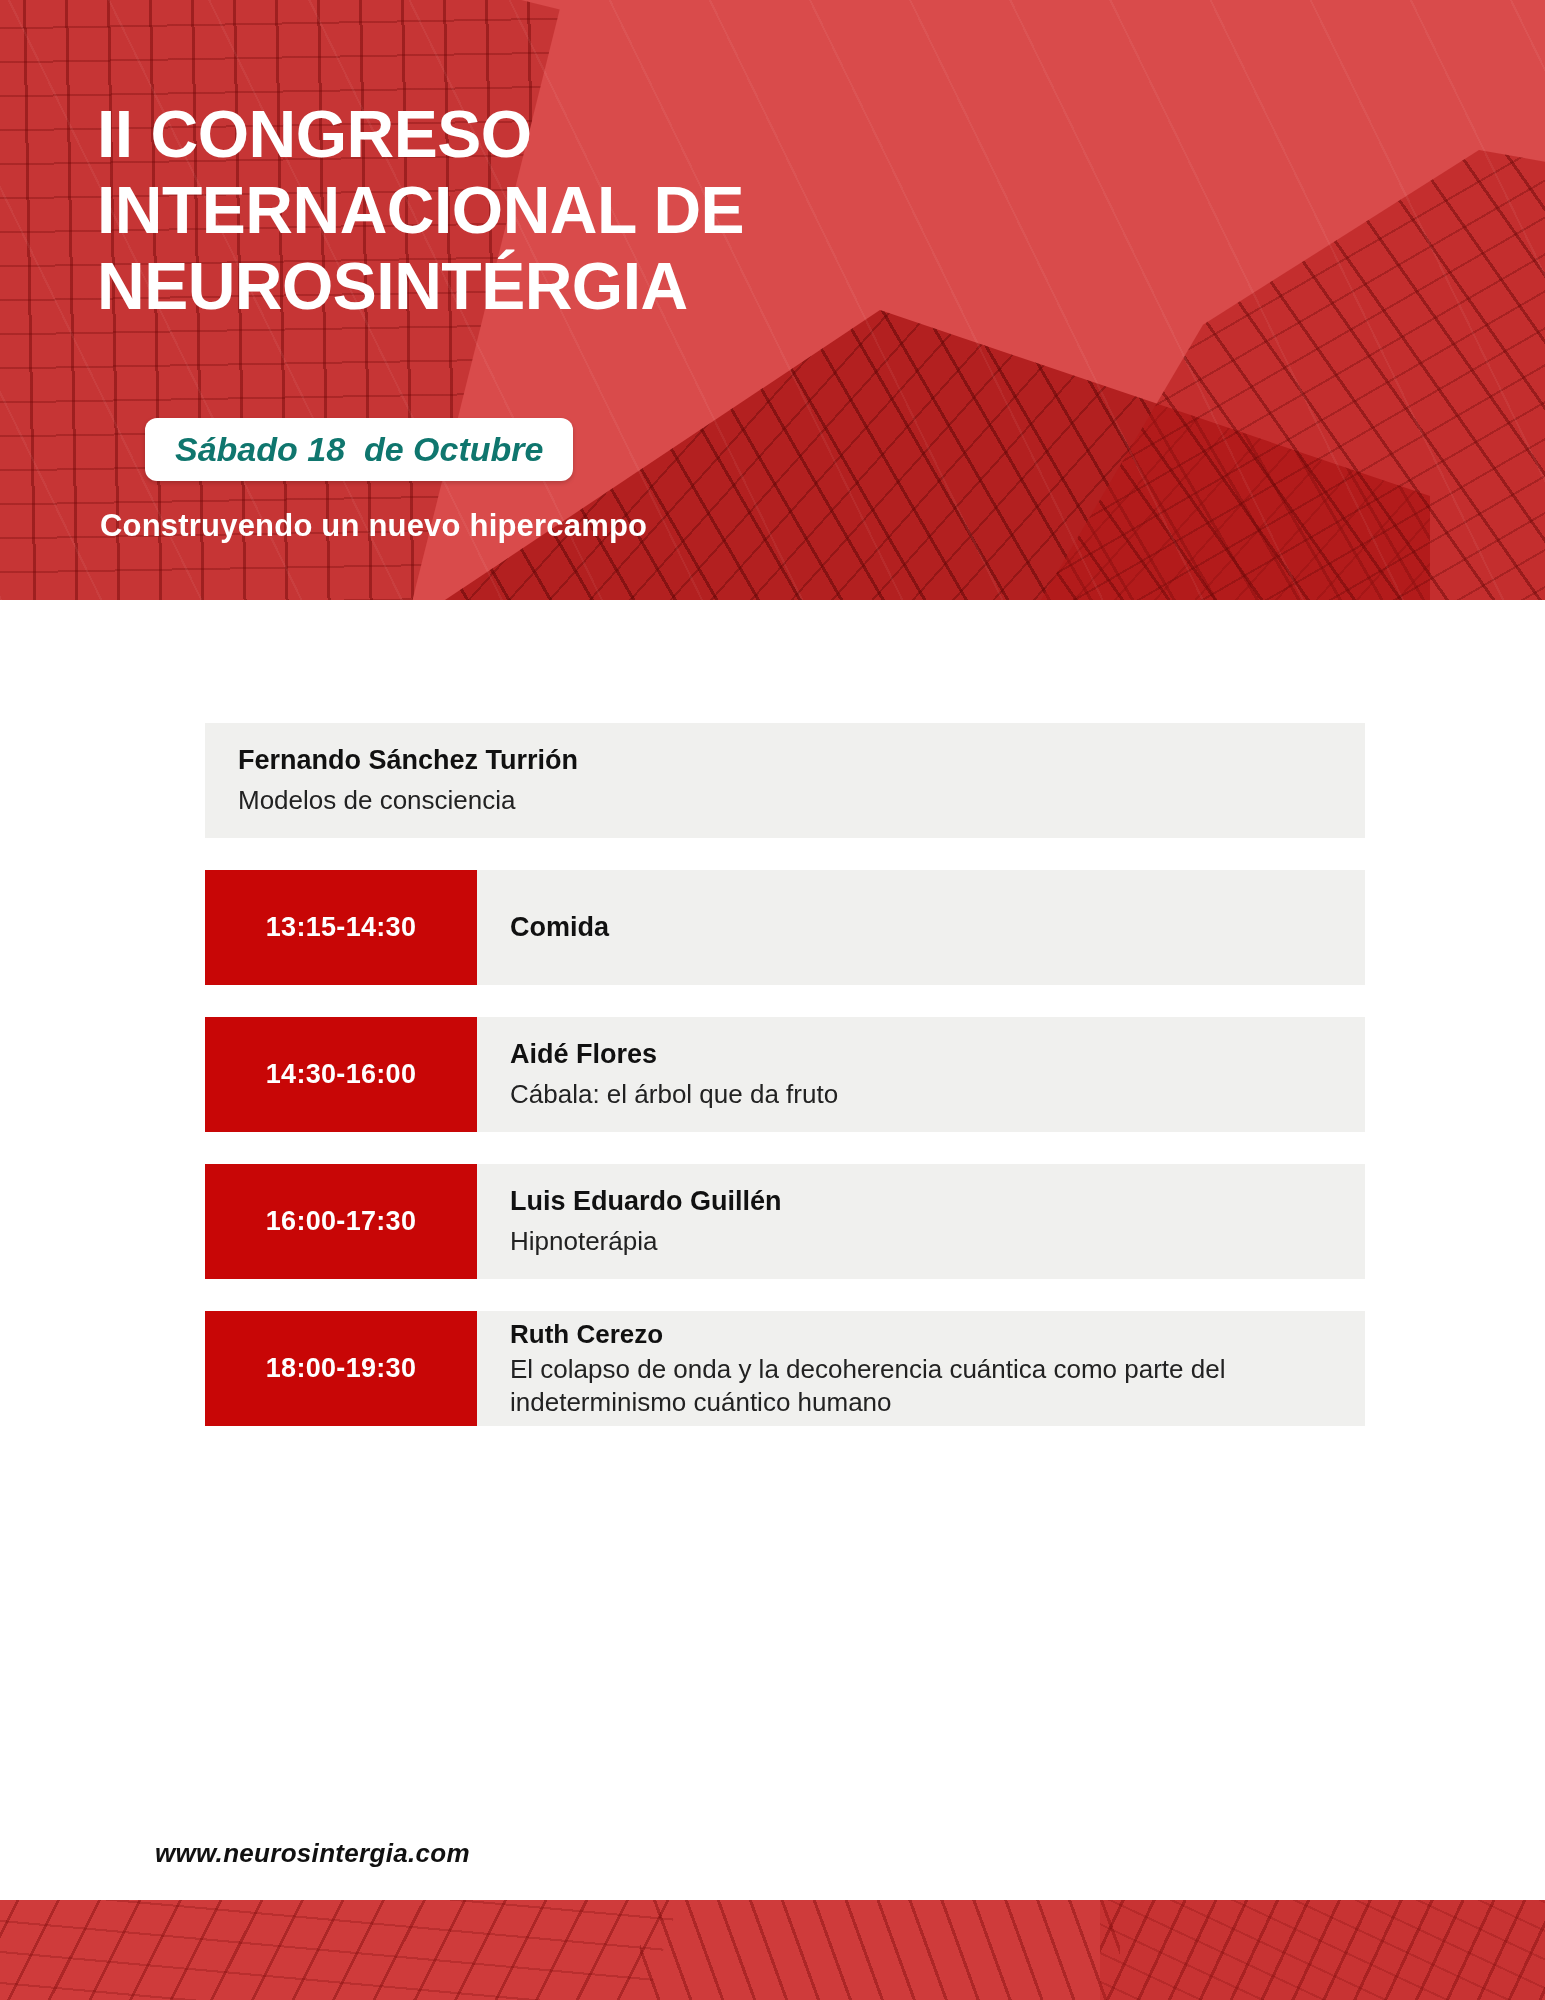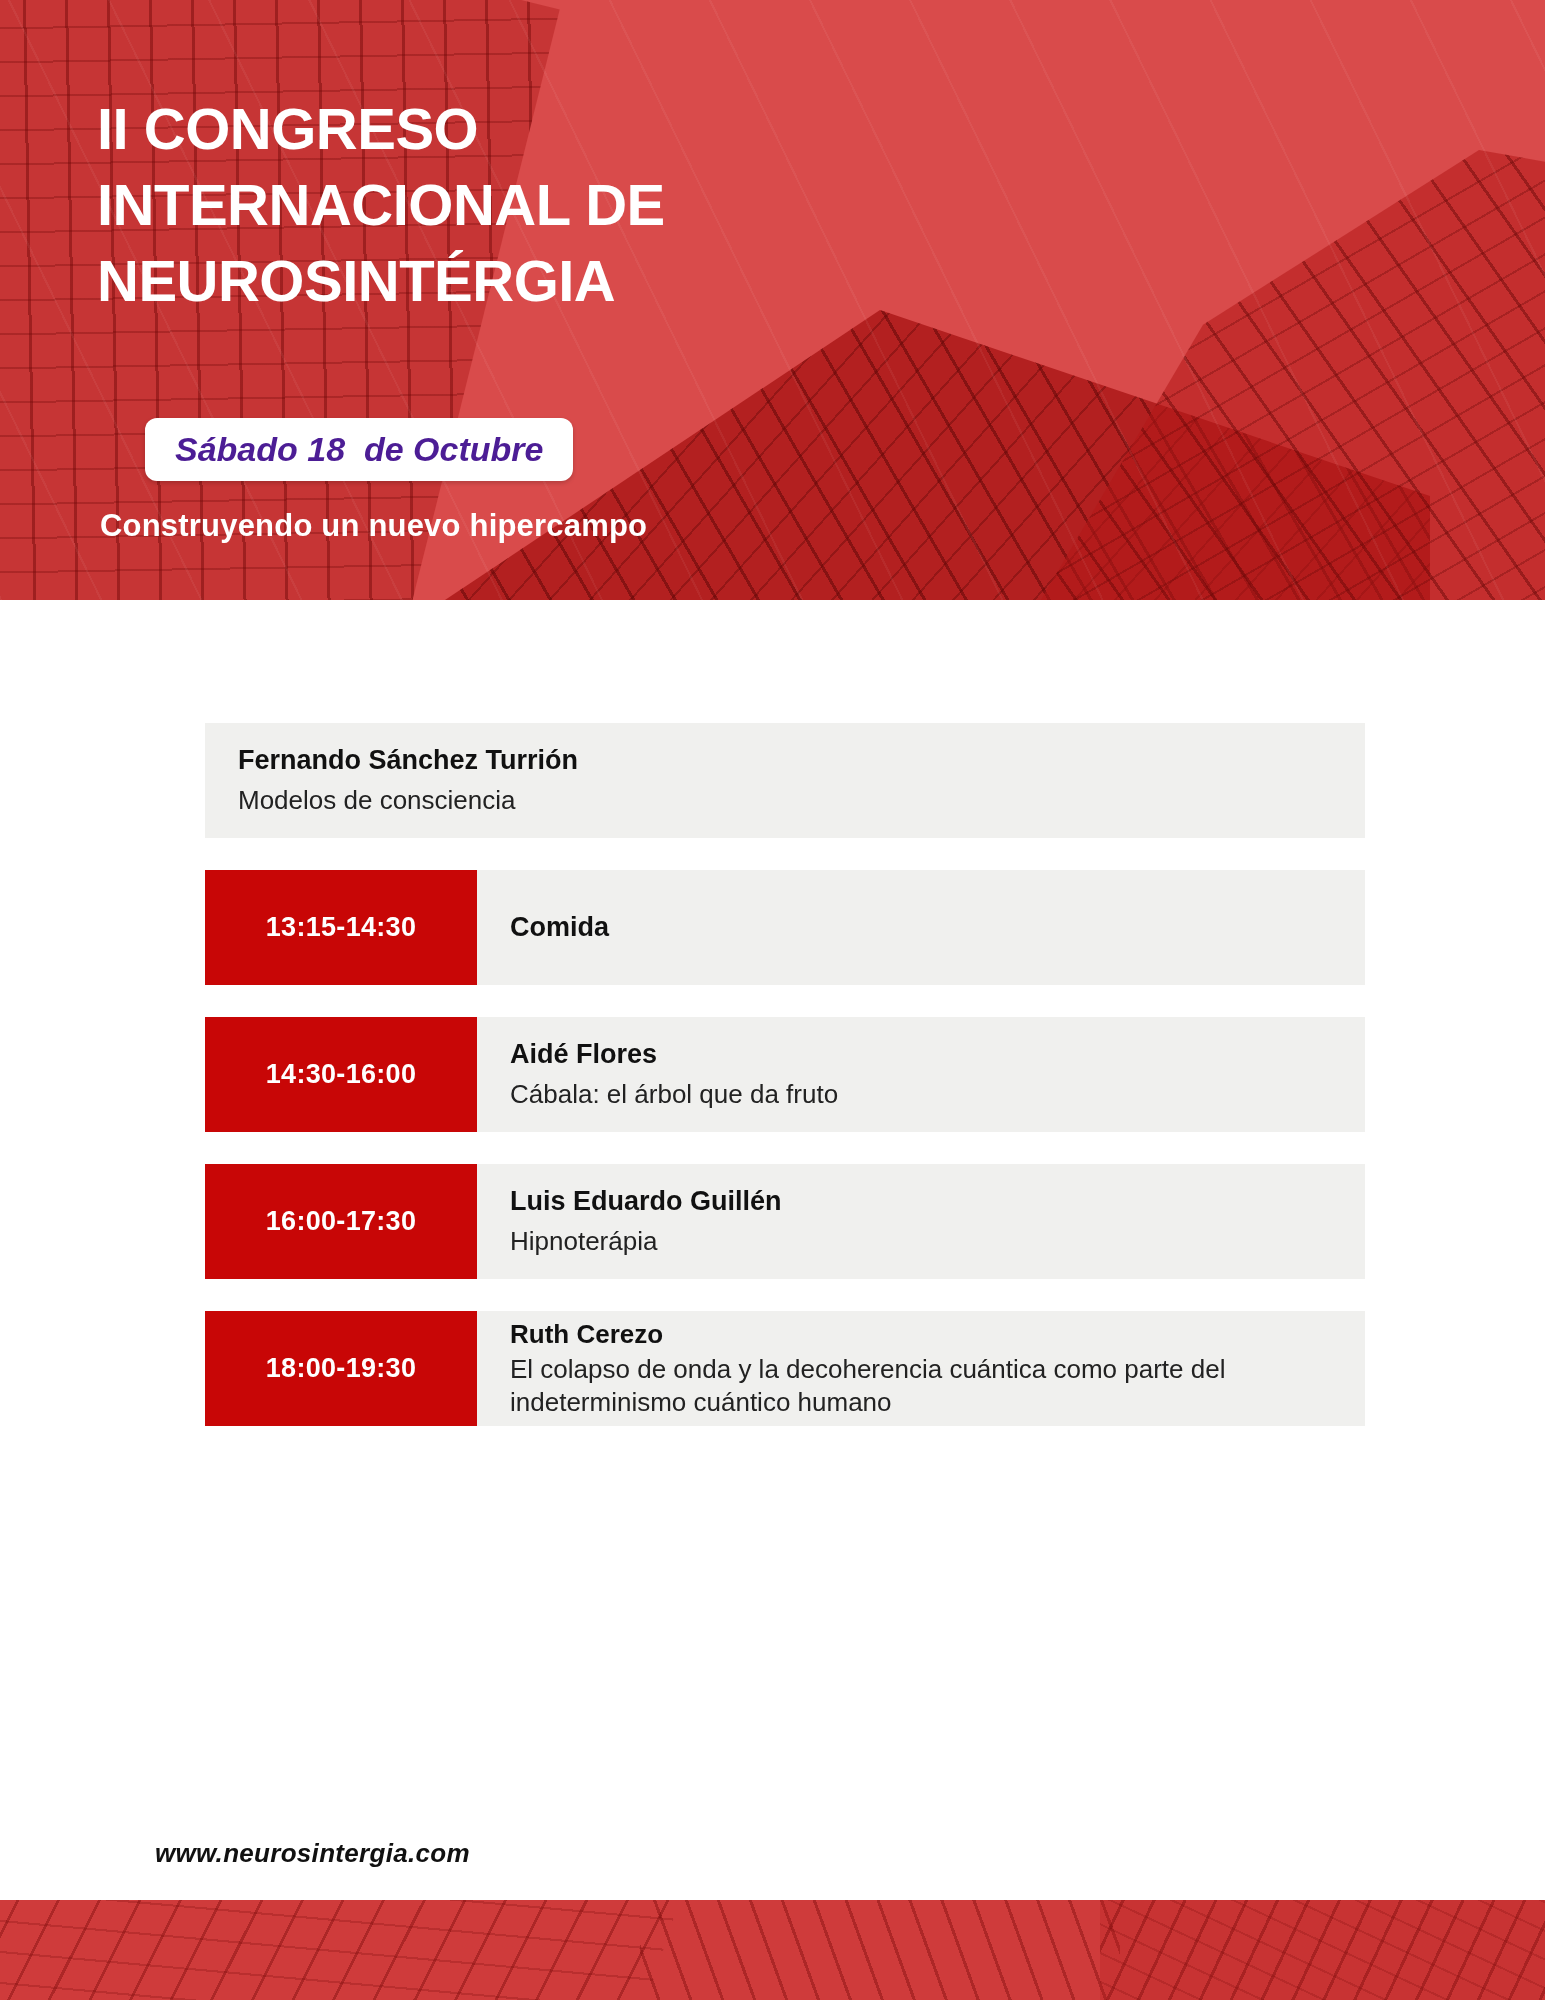--- a/index.html
+++ b/index.html
@@ -42,31 +42,31 @@
       repeating-linear-gradient(55deg, rgba(100,6,6,.45) 0 3px, transparent 3px 38px),
       repeating-linear-gradient(-30deg, rgba(100,6,6,.30) 0 2px, transparent 2px 32px);
   }
   .header-sheen {
     inset:0;
     background-image:repeating-linear-gradient(64deg, rgba(255,255,255,.05) 0 2px, transparent 2px 90px);
   }
 
   .title {
     position:absolute; left:97px; top:52px; width:760px;
-    color:#ffffff; font-size:58px; font-weight:800;
+    color:#ffffff; font-size:66px; font-weight:800;
     line-height:76px; letter-spacing:-0.5px;
   }
   .date-badge {
     position:absolute; left:145px; top:418px;
     background:#ffffff; border-radius:12px;
     padding:12px 30px;
     box-shadow:0 2px 4px rgba(0,0,0,.18);
   }
   .date-badge span {
-    color:#4c1d95; font-size:34px; font-weight:bold; font-style:italic;
+    color:#0f766e; font-size:34px; font-weight:bold; font-style:italic;
     white-space:pre;
   }
   .subtitle {
     position:absolute; left:100px; top:508px;
     color:#ffffff; font-size:31px; font-weight:bold;
     letter-spacing:0.2px;
   }
 
   
   .schedule {

